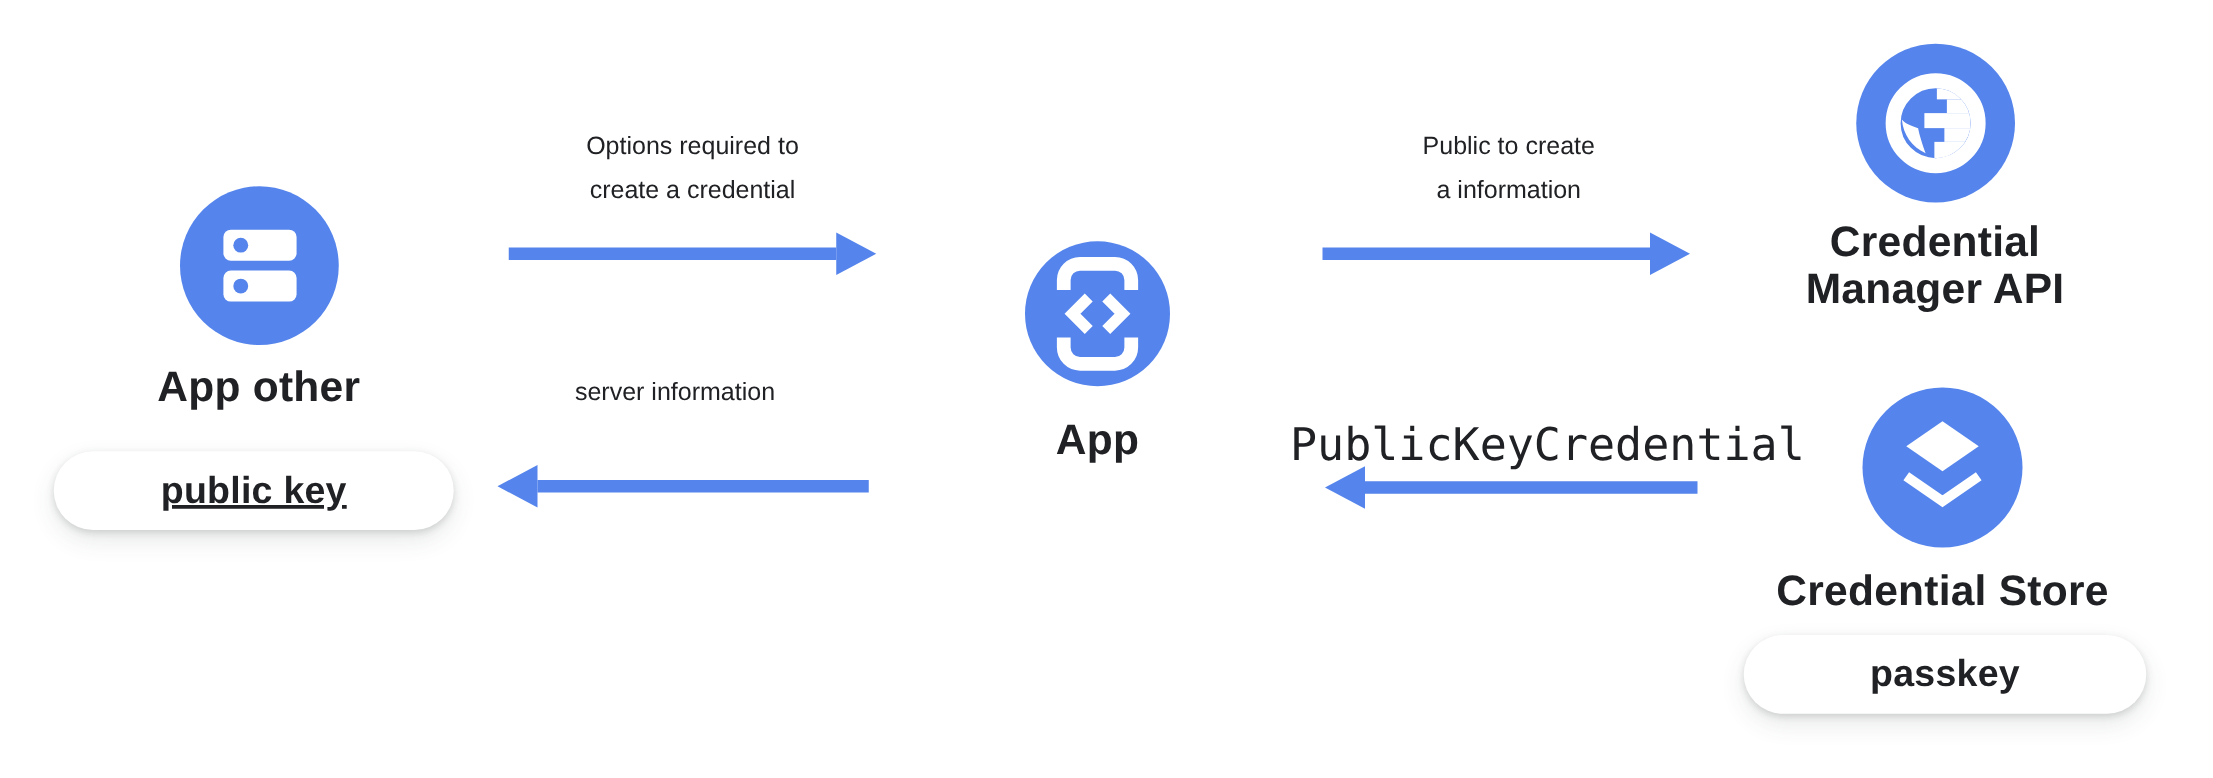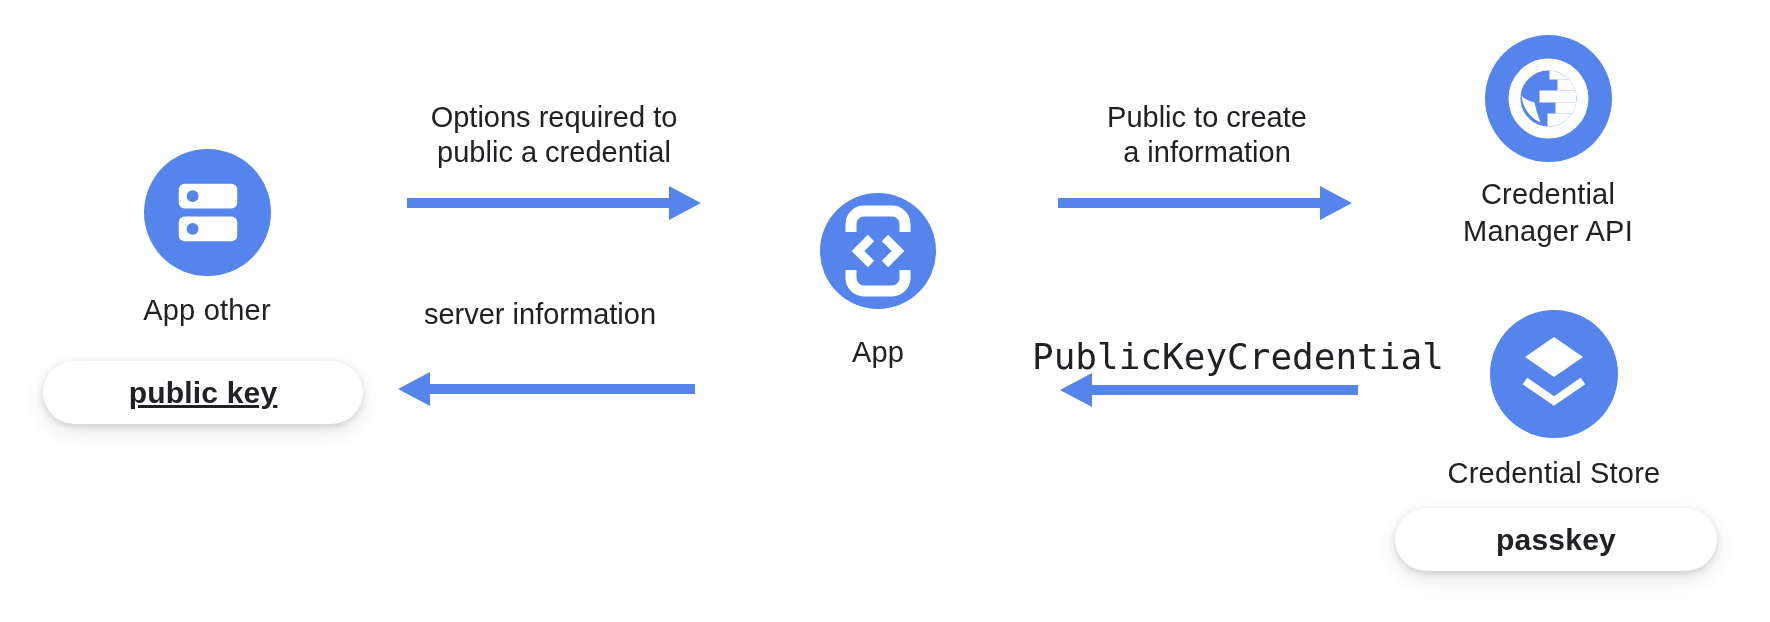--- a/index.html
+++ b/index.html
@@ -16,29 +16,29 @@
     position: absolute;
     border-radius: 50%;
     background: #5484EC;
     display: flex;
     align-items: center;
     justify-content: center;
   }
   .node-label {
     position: absolute;
     text-align: center;
-    font-size: 29px;
-    font-weight: 400;
+    font-size: 34px;
+    font-weight: 700;
     letter-spacing: 0.2px;
     line-height: 37px;
   }
   .flow-label {
     position: absolute;
     text-align: center;
-    font-size: 29px;
+    font-size: 20px;
     font-weight: 400;
     line-height: 35px;
   }
   .mono-label {
     position: absolute;
     text-align: center;
     font-family: "DejaVu Sans Mono", "Liberation Mono", monospace;
     font-size: 36px;
     font-weight: 400;
   }
@@ -95,21 +95,21 @@
       <circle class="icon-blue" cx="-15" cy="16.5" r="6"></circle>
     </svg>
   </div>
   <div class="node-label" style="left:57px; top:292px; width:300px;">App other</div>
   <div class="pill" style="left:43px; top:361px; width:320px;text-decoration:underline;">
     <span>public key</span>
   </div>
 
   <div class="flow-label" style="left:404px; top:100px; width:300px;">
     <div>Options required to</div>
-    <div>public a credential</div>
+    <div>create a credential</div>
   </div>
   <div class="arrow arrow-right" style="left:407px; top:198px; width:262px;"></div>
 
   <div class="circle" style="left:820px; top:193px; width:116px; height:116px;">
     <svg width="116" height="116" viewBox="-58 -58 116 116">
       <rect class="stroke-white" x="-27" y="-40" width="54" height="80" rx="13" stroke-width="11"></rect>
       <rect class="icon-blue" x="-40" y="-19" width="22" height="38"></rect>
       <rect class="icon-blue" x="18" y="-19" width="22" height="38"></rect>
       <path class="stroke-white" d="M -7,-13 L -20,0 L -7,13" stroke-width="9" stroke-linejoin="miter"></path>
       <path class="stroke-white" d="M 7,-13 L 20,0 L 7,13" stroke-width="9" stroke-linejoin="miter"></path>

